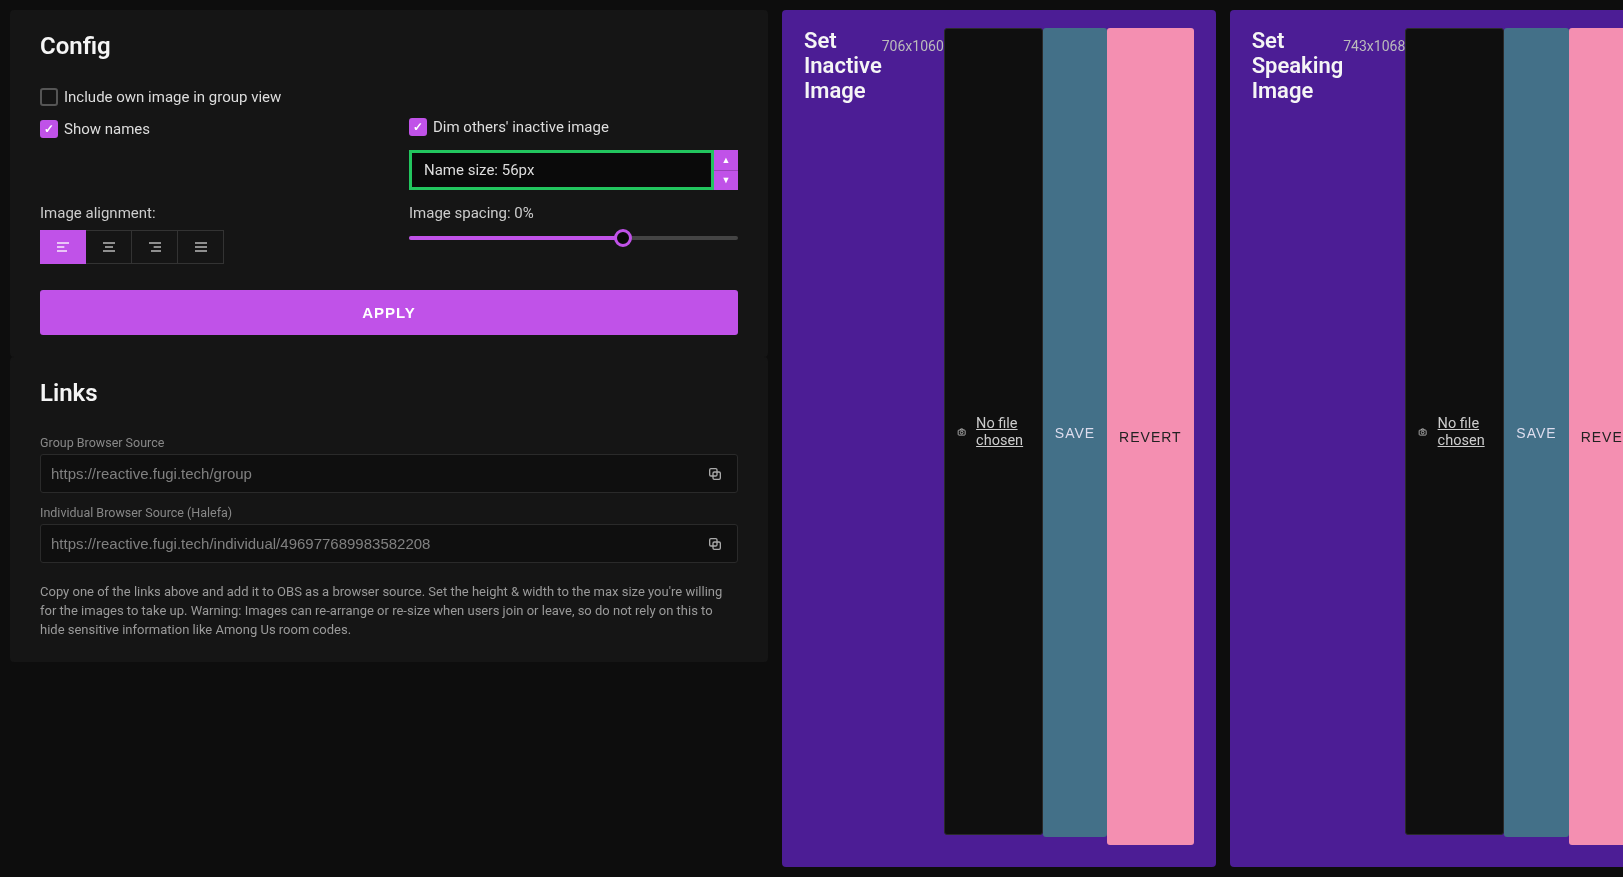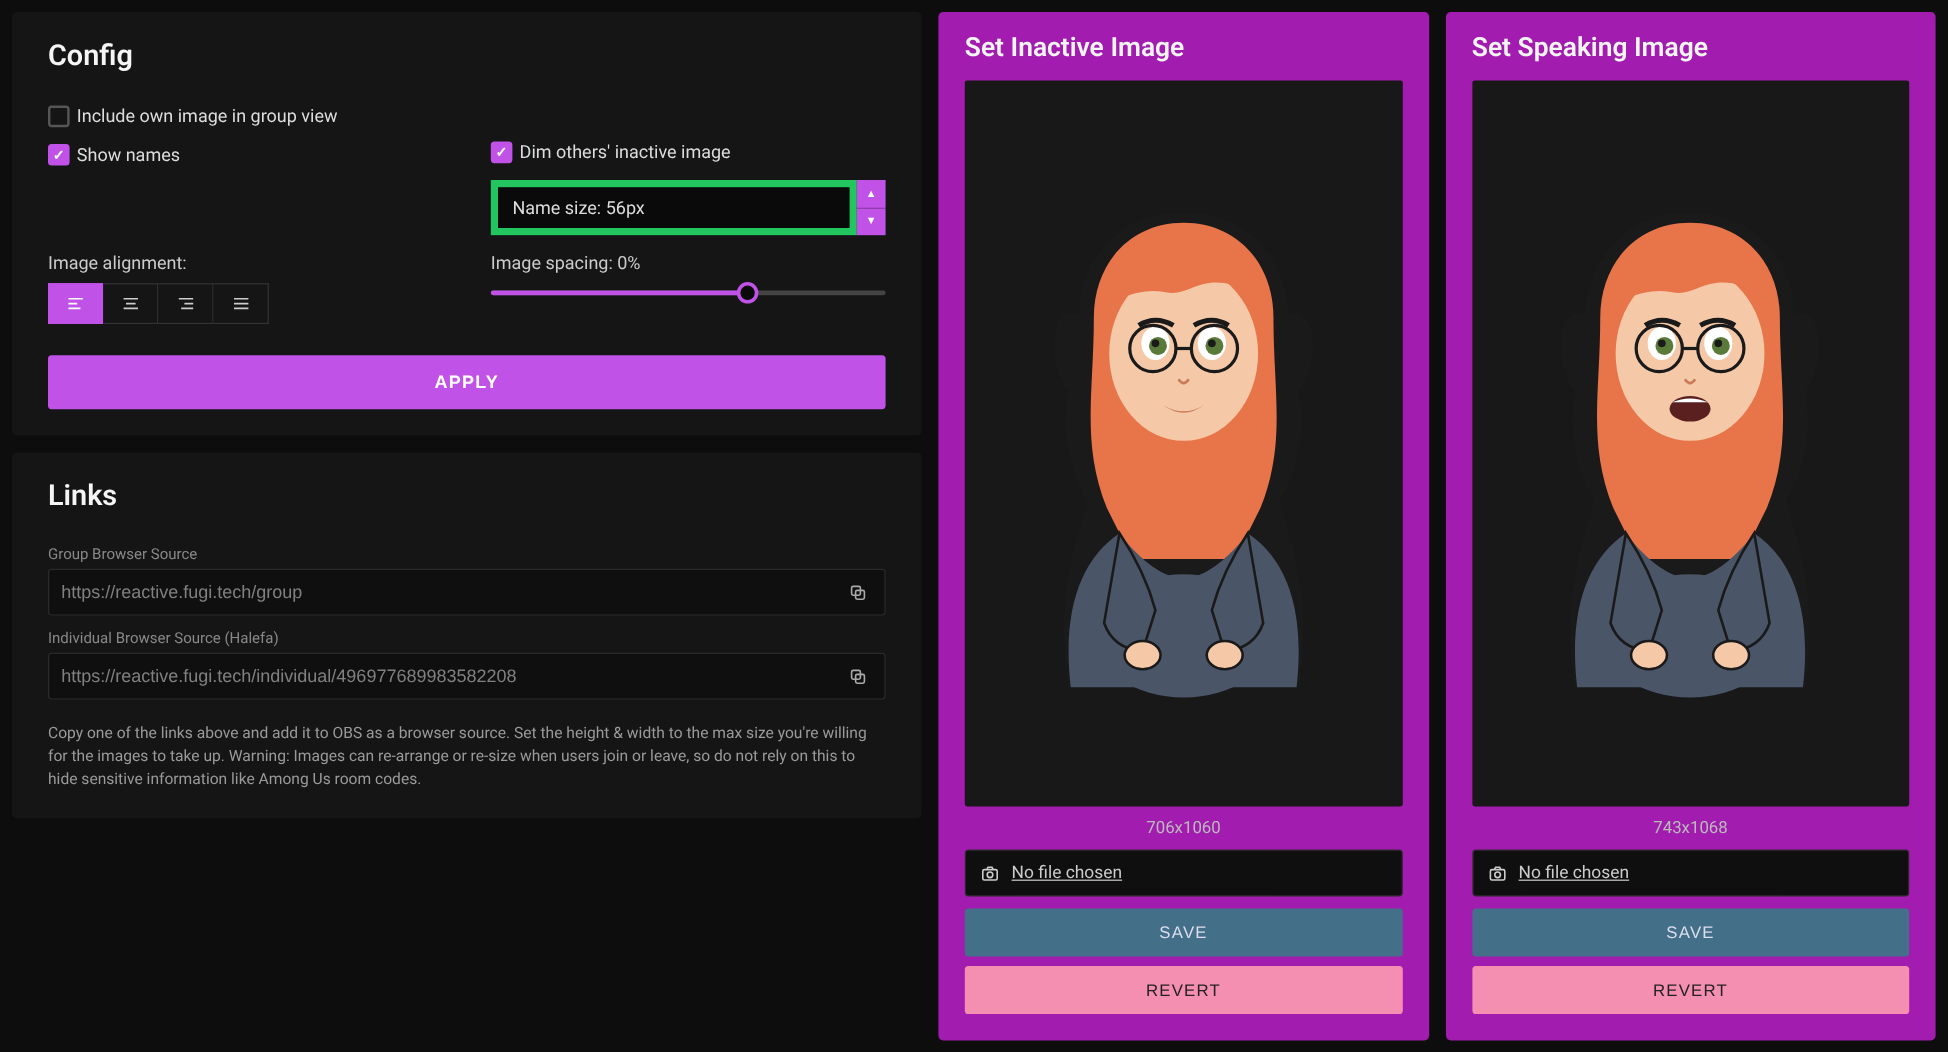--- a/index.html
+++ b/index.html
@@ -15,21 +15,20 @@
   }
   .layout {
     display: flex;
     gap: 14px;
     height: 100%;
   }
   .left-col {
     flex: 0 0 758px;
     display: flex;
     flex-direction: column;
-    gap: 14px;
   }
   .right-col {
     flex: 1;
     display: flex;
     gap: 14px;
   }
   .panel {
     background: #151515;
     border-radius: 4px;
     padding: 22px 30px;
@@ -76,21 +75,21 @@
     font-weight: bold;
     line-height: 1;
   }
   .stepper {
     display: flex;
     margin-top: 6px;
   }
   .stepper-value {
     flex: 1;
     background: #0a0a0a;
-    border: 6px solid #22c55e;
+    border: 3px solid #22c55e;
     padding: 8px 12px;
     font-size: 15px;
     color: #ddd;
   }
   .stepper-btns {
     width: 24px;
     display: flex;
     flex-direction: column;
   }
   .stepper-btn {
@@ -201,25 +200,25 @@
   }
   .links-help {
     font-size: 13px;
     color: #9a9a9a;
     line-height: 1.45;
     margin-top: 20px;
   }
   
   .image-panel {
     flex: 1;
-    background: #a21caf;
+    background: #4c1d95;
     border-radius: 4px;
     padding: 18px 22px 22px;
     display: flex;
-    flex-direction: column;
+    flex-direction: row;
   }
   .image-panel h2 {
     font-size: 22px;
     font-weight: 600;
     color: #f5f5f5;
     margin-bottom: 14px;
   }
   .preview {
     flex: 1;
     background: #181818;

